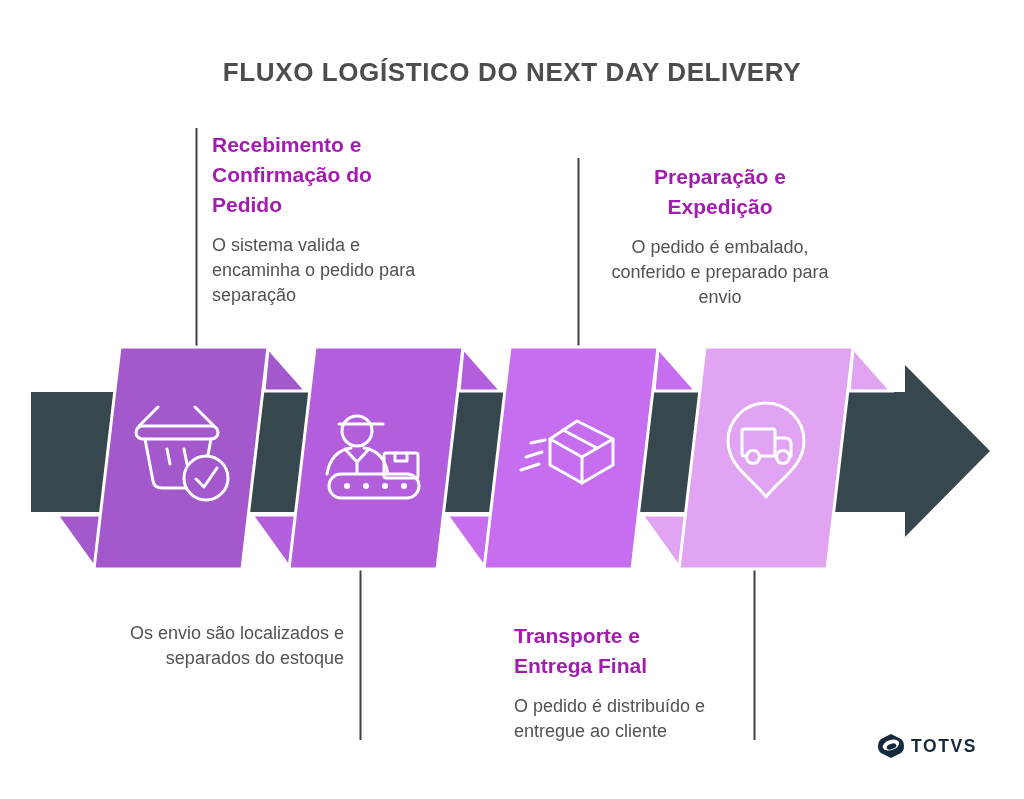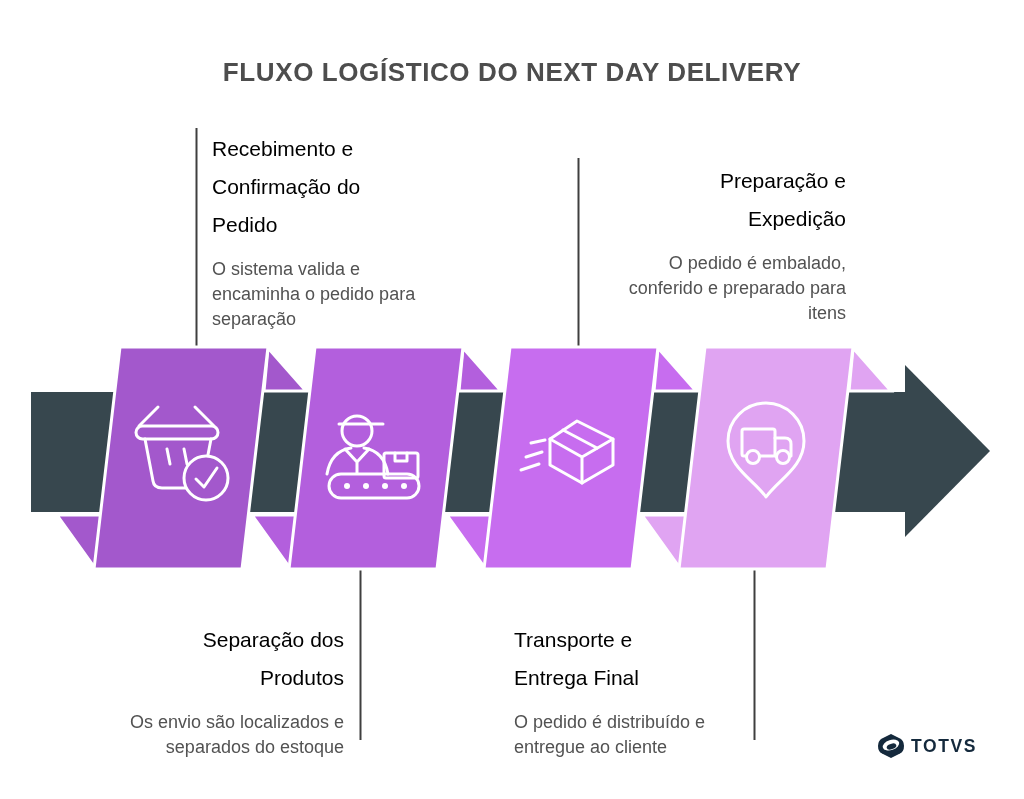--- a/index.html
+++ b/index.html
@@ -4,25 +4,25 @@
 <style>
   html,body{margin:0;padding:0;background:#ffffff;}
   body{width:1024px;height:799px;position:relative;overflow:hidden;
        font-family:"Liberation Sans",sans-serif;}
   .canvas{position:absolute;inset:0;width:1024px;height:799px;}
 
   .title{position:absolute;top:57px;left:0;right:0;text-align:center;
          font-size:26px;font-weight:700;letter-spacing:.6px;color:#4d4d4d;margin:0;}
 
   .step{position:absolute;z-index:3;}
-  .step-heading{font-size:21px;line-height:38px;font-weight:400;color:#000000;
+  .step-heading{font-size:21px;line-height:30px;font-weight:700;color:#a21caf;
                 white-space:pre-line;margin:0 0 13px 0;}
   .step-body{font-size:18px;line-height:25px;color:#525252;white-space:pre-line;margin:0;}
   .step-1{left:212px;top:130px;width:232px;text-align:left;}
-  .step-3{left:594px;top:162px;width:252px;text-align:right;}
+  .step-3{left:594px;top:162px;width:252px;text-align:center;}
   .step-2{left:120px;top:621px;width:224px;text-align:right;}
   .step-4{left:514px;top:621px;width:224px;}
 
   .diagram{position:absolute;left:0;top:0;width:1024px;height:799px;z-index:1;}
   .connector{stroke:#3f3f3f;stroke-width:2;}
   .panel,.fold{stroke:#ffffff;stroke-width:3;}
   .icon{stroke:#ffffff;stroke-width:3;fill:none;stroke-linecap:round;stroke-linejoin:round;}
   .icon-fill{stroke:#ffffff;stroke-width:3;stroke-linecap:round;stroke-linejoin:round;}
   .dot{fill:#ffffff;stroke:none;}
 
@@ -43,26 +43,24 @@
     <p class="step-body">O sistema valida e
 encaminha o pedido para
 separação</p>
   </div>
 
   <div class="step step-3">
     <p class="step-heading">Preparação e
 Expedição</p>
     <p class="step-body">O pedido é embalado,
 conferido e preparado para
-itens</p>
+envio</p>
   </div>
 
   <div class="step step-2">
-    <p class="step-heading">Separação dos
-Produtos</p>
     <p class="step-body">Os envio são localizados e
 separados do estoque</p>
   </div>
 
   <div class="step step-4">
     <p class="step-heading">Transporte e
 Entrega Final</p>
     <p class="step-body">O pedido é distribuído e
 entregue ao cliente</p>
   </div>

